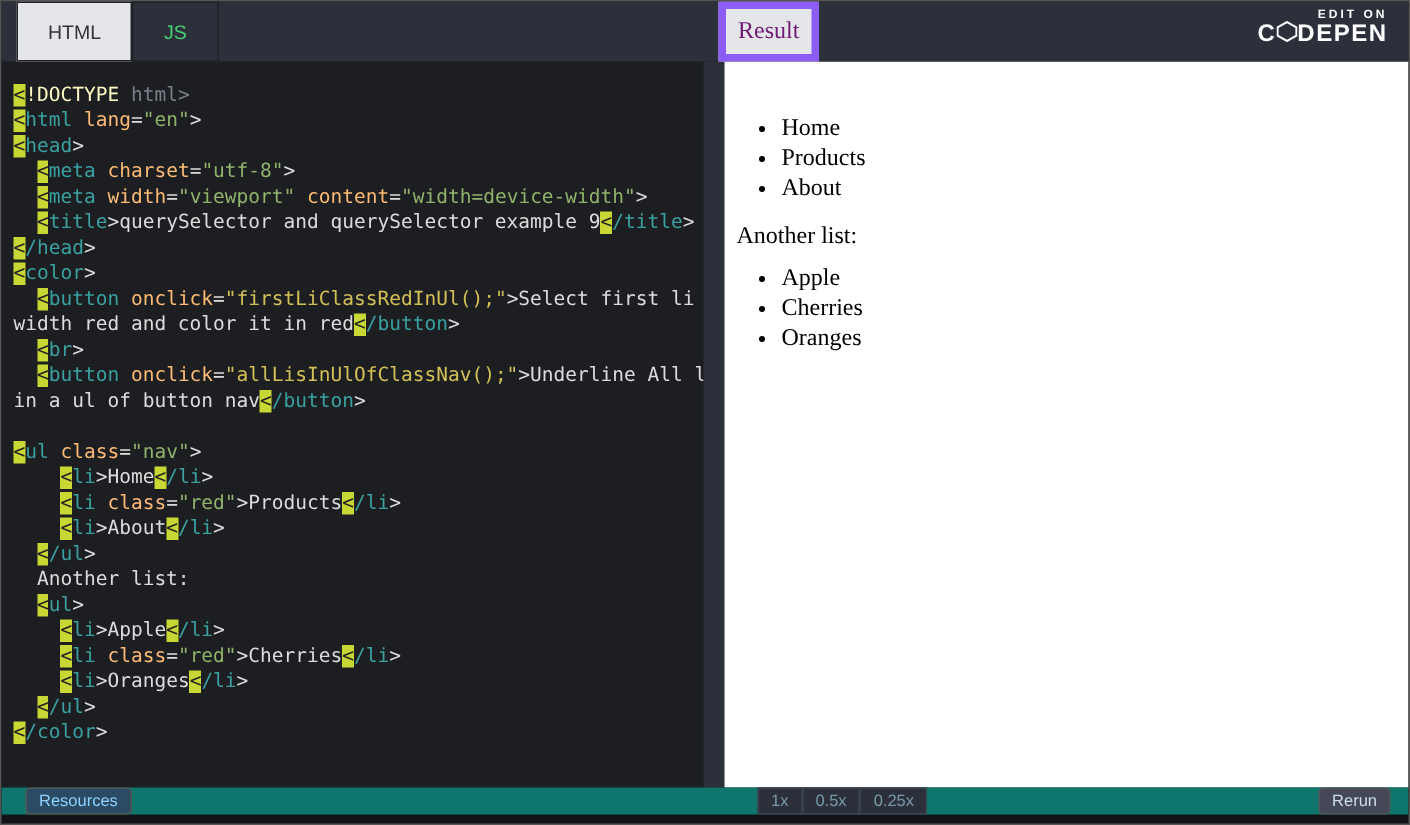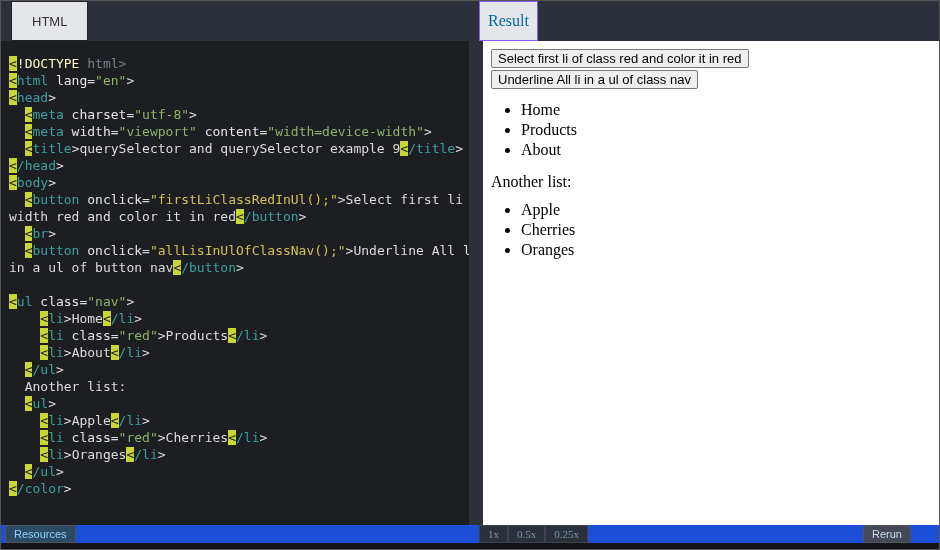--- a/index.html
+++ b/index.html
@@ -11,21 +11,21 @@
     background: #2c303a; position: relative;
   }
   .tabs-left { display: flex; height: 100%; margin-left: 10px; }
   .tab {
     padding: 0 20px; display: flex; align-items: center;
     font-size: 13px; color: #aab; cursor: pointer; border: 1px solid #202228;
     background: #2c303a;
   }
   .tab.active { background: #e4e6ea; color: #333; }
   .tabs-mid { position: absolute; left: 478px; display: flex; height: 100%; }
-  .tab.result.active { background: #e4e6ea; color: #0369a1; border:1px solid #8b5cf6; }
+  .tab.result.active { background: #e4e6ea; color: #701a75; border:5px solid #8b5cf6; }
   .brand {
     position: absolute; right: 14px; top: 4px; text-align: right;
     color: #fff; font-family: Arial, sans-serif;
   }
   .brand .small { font-size: 8px; letter-spacing: 2px; font-weight: 600; }
   .brand .logo { font-size: 16px; letter-spacing: 1px; font-weight: 700; }
   .panes { display: flex; height: calc(100% - 40px - 24px); }
   .editor {
     width: 468px; background: #1d1e22; color: #ddd; padding: 14px 8px;
     font-family: "Menlo","Consolas",monospace; font-size: 13px; line-height: 17px;
@@ -40,63 +40,72 @@
   .result button {
     font-family: Arial, sans-serif; font-size: 13px; padding: 1px 6px;
     background: #efefef; border: 1px solid #767676; border-radius: 2px;
     margin-bottom: 2px; cursor: pointer;
   }
   .result ul { margin: 10px 0 14px 30px; }
   .result li { margin: 2px 0; font-size: 16px; }
   .result p { margin: 8px 0 2px 0; }
 
   .footer {
-    height: 18px; background: #1d4ed8; display: flex; align-items: center;
-    padding: 0 4px; font-size: 11px; color: #bcd; position: relative;
+    height: 18px; background: #0f766e; display: flex; align-items: center;
+    padding: 0 16px; font-size: 11px; color: #bcd; position: relative;
   }
   .footer .btn {
     background: #444857; border: 1px solid #555; color: #cde; border-radius: 3px;
     padding: 2px 8px; font-size: 11px; cursor: pointer; margin-right: 4px;
   }
   .footer .btn.blue { background: #2b4a63; color: #8cd0ff; }
-  .footer .speeds { position: absolute; left: 478px; display: flex; gap: 0; font-family: Liberation Serif, serif; }
+  .footer .speeds { position: absolute; left: 504px; display: flex; gap: 0; }
   .footer .speeds .btn { margin-right: 0; border-radius: 0; padding: 2px 8px; background:#2c303a; border:1px solid #3e4250; color:#79a; }
-  .footer .rerun { position: absolute; right: 24px; }
+  .footer .rerun { position: absolute; right: 8px; }
 
   
   .hl { background: #c8d733; color: #222; }
   .tagc { color: #3aa0a0; }
-  .attr { color: #e5e5e5; }
+  .attr { color: #fdba74; }
   .str  { color: #8fb36a; }
   .txt  { color: #dcdcdc; }
   .purple { color: #fef9c3; }
   .gray { color: #7a7f8b; }
   .yellowtxt { color: #d2c057; }
 </style>
 </head>
 <body>
 
 <div class="topbar">
   <div class="tabs-left">
     <div class="tab active">HTML</div>
+    <div class="tab" style="color:#47cf73;">JS</div>
   </div>
   <div class="tabs-mid">
     <div class="tab result active">Result</div>
+  </div>
+  <div class="brand">
+    <div class="small">EDIT ON</div>
+    <div class="logo">
+      C<svg width="14" height="14" viewBox="0 0 20 20" style="vertical-align:-1px">
+          <polygon points="10,1 19,6 19,14 10,19 1,14 1,6" fill="none" stroke="#fff" stroke-width="2"></polygon>
+        </svg>DEPEN
+    </div>
   </div>
 </div>
 
 <div class="panes">
   <div class="editor"><span class="hl">&lt;</span><span class="purple">!DOCTYPE</span><span class="gray"> html</span><span class="gray">&gt;</span>
 <span class="hl">&lt;</span><span class="tagc">html</span><span class="attr"> lang</span><span class="txt">=</span><span class="str">"en"</span><span class="txt">&gt;</span>
 <span class="hl">&lt;</span><span class="tagc">head</span><span class="txt">&gt;</span>
   <span class="hl">&lt;</span><span class="tagc">meta</span><span class="attr"> charset</span><span class="txt">=</span><span class="str">"utf-8"</span><span class="txt">&gt;</span>
   <span class="hl">&lt;</span><span class="tagc">meta</span><span class="attr"> width</span><span class="txt">=</span><span class="str">"viewport"</span><span class="attr"> content</span><span class="txt">=</span><span class="str">"width=device-width"</span><span class="txt">&gt;</span>
   <span class="hl">&lt;</span><span class="tagc">title</span><span class="txt">&gt;</span><span class="txt">querySelector and querySelector example 9</span><span class="hl">&lt;</span><span class="tagc">/title</span><span class="txt">&gt;</span>
 <span class="hl">&lt;</span><span class="tagc">/head</span><span class="txt">&gt;</span>
-<span class="hl">&lt;</span><span class="tagc">body</span><span class="txt">&gt;</span>
+<span class="hl">&lt;</span><span class="tagc">color</span><span class="txt">&gt;</span>
   <span class="hl">&lt;</span><span class="tagc">button</span><span class="attr"> onclick</span><span class="txt">=</span><span class="yellowtxt">"firstLiClassRedInUl();"</span><span class="txt">&gt;</span><span class="txt">Select first li of </span>
 <span class="txt">width red and color it in red</span><span class="hl">&lt;</span><span class="tagc">/button</span><span class="txt">&gt;</span>
   <span class="hl">&lt;</span><span class="tagc">br</span><span class="txt">&gt;</span>
   <span class="hl">&lt;</span><span class="tagc">button</span><span class="attr"> onclick</span><span class="txt">=</span><span class="yellowtxt">"allLisInUlOfClassNav();"</span><span class="txt">&gt;</span><span class="txt">Underline All li </span>
 <span class="txt">in a ul of button nav</span><span class="hl">&lt;</span><span class="tagc">/button</span><span class="txt">&gt;</span>
 
 <span class="hl">&lt;</span><span class="tagc">ul</span><span class="attr"> class</span><span class="txt">=</span><span class="str">"nav"</span><span class="txt">&gt;</span>
     <span class="hl">&lt;</span><span class="tagc">li</span><span class="txt">&gt;</span><span class="txt">Home</span><span class="hl">&lt;</span><span class="tagc">/li</span><span class="txt">&gt;</span>
     <span class="hl">&lt;</span><span class="tagc">li</span><span class="attr"> class</span><span class="txt">=</span><span class="str">"red"</span><span class="txt">&gt;</span><span class="txt">Products</span><span class="hl">&lt;</span><span class="tagc">/li</span><span class="txt">&gt;</span>
     <span class="hl">&lt;</span><span class="tagc">li</span><span class="txt">&gt;</span><span class="txt">About</span><span class="hl">&lt;</span><span class="tagc">/li</span><span class="txt">&gt;</span>
@@ -105,22 +114,21 @@
   <span class="hl">&lt;</span><span class="tagc">ul</span><span class="txt">&gt;</span>
     <span class="hl">&lt;</span><span class="tagc">li</span><span class="txt">&gt;</span><span class="txt">Apple</span><span class="hl">&lt;</span><span class="tagc">/li</span><span class="txt">&gt;</span>
     <span class="hl">&lt;</span><span class="tagc">li</span><span class="attr"> class</span><span class="txt">=</span><span class="str">"red"</span><span class="txt">&gt;</span><span class="txt">Cherries</span><span class="hl">&lt;</span><span class="tagc">/li</span><span class="txt">&gt;</span>
     <span class="hl">&lt;</span><span class="tagc">li</span><span class="txt">&gt;</span><span class="txt">Oranges</span><span class="hl">&lt;</span><span class="tagc">/li</span><span class="txt">&gt;</span>
   <span class="hl">&lt;</span><span class="tagc">/ul</span><span class="txt">&gt;</span>
 <span class="hl">&lt;</span><span class="tagc">/color</span><span class="txt">&gt;</span></div>
 
   <div class="divider"></div>
 
   <div class="result">
-    <button>Select first li of class red and color it in red</button><br>
-    <button>Underline All li in a ul of class nav</button>
+    <br>
     <ul>
       <li>Home</li>
       <li>Products</li>
       <li>About</li>
     </ul>
     <p>Another list:</p>
     <ul>
       <li>Apple</li>
       <li>Cherries</li>
       <li>Oranges</li>

